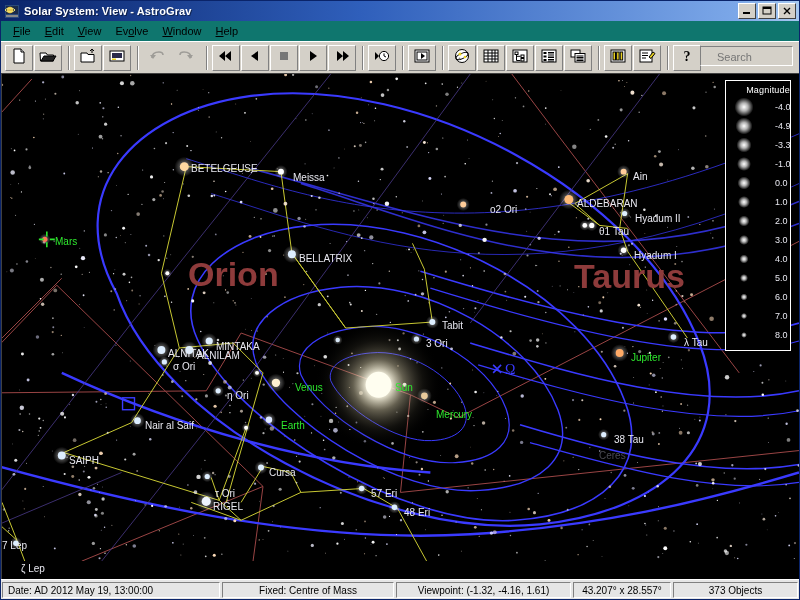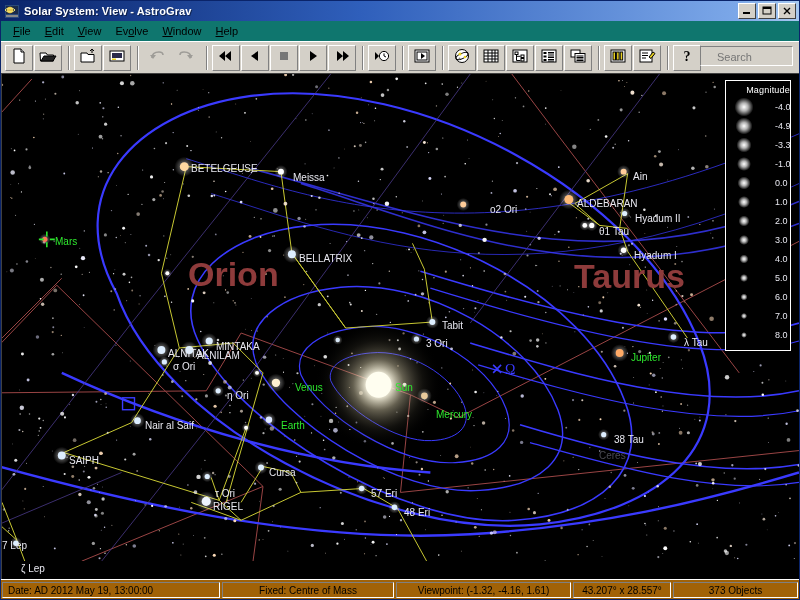--- a/index.html
+++ b/index.html
@@ -60,21 +60,21 @@
 
   
   .legend{position:absolute;right:8px;top:6px;width:66px;
     background:#000;border:1px solid #fff;padding:4px 0 6px 0;box-sizing:border-box;}
   .legend-title{color:#fff;font-size:9px;text-align:right;margin-bottom:2px;letter-spacing:.2px;}
   .legend-row{display:flex;align-items:center;height:19px;padding-left:7px;box-sizing:border-box;}
   .legend-dot{flex:0 0 22px;display:flex;align-items:center;justify-content:center;}
   .legend-val{color:#e8e8f0;font-size:9px;margin-left:20px;}
 
   
-  .statusbar{height:20px;flex:0 0 20px;display:flex;align-items:center;background:#a16207;
+  .statusbar{height:20px;flex:0 0 20px;display:flex;align-items:center;background:#e5e5e5;
     border-top:1px solid #fff;box-sizing:border-box;}
   .st-cell{font-size:10px;color:#000;height:16px;line-height:16px;margin:0 1px;
     border:1px solid;border-color:#808080 #fff #fff #808080;padding:0 5px;box-sizing:border-box;
     white-space:nowrap;overflow:hidden;}
 </style>
 </head>
 <body>
 
 <div id="app">
 

